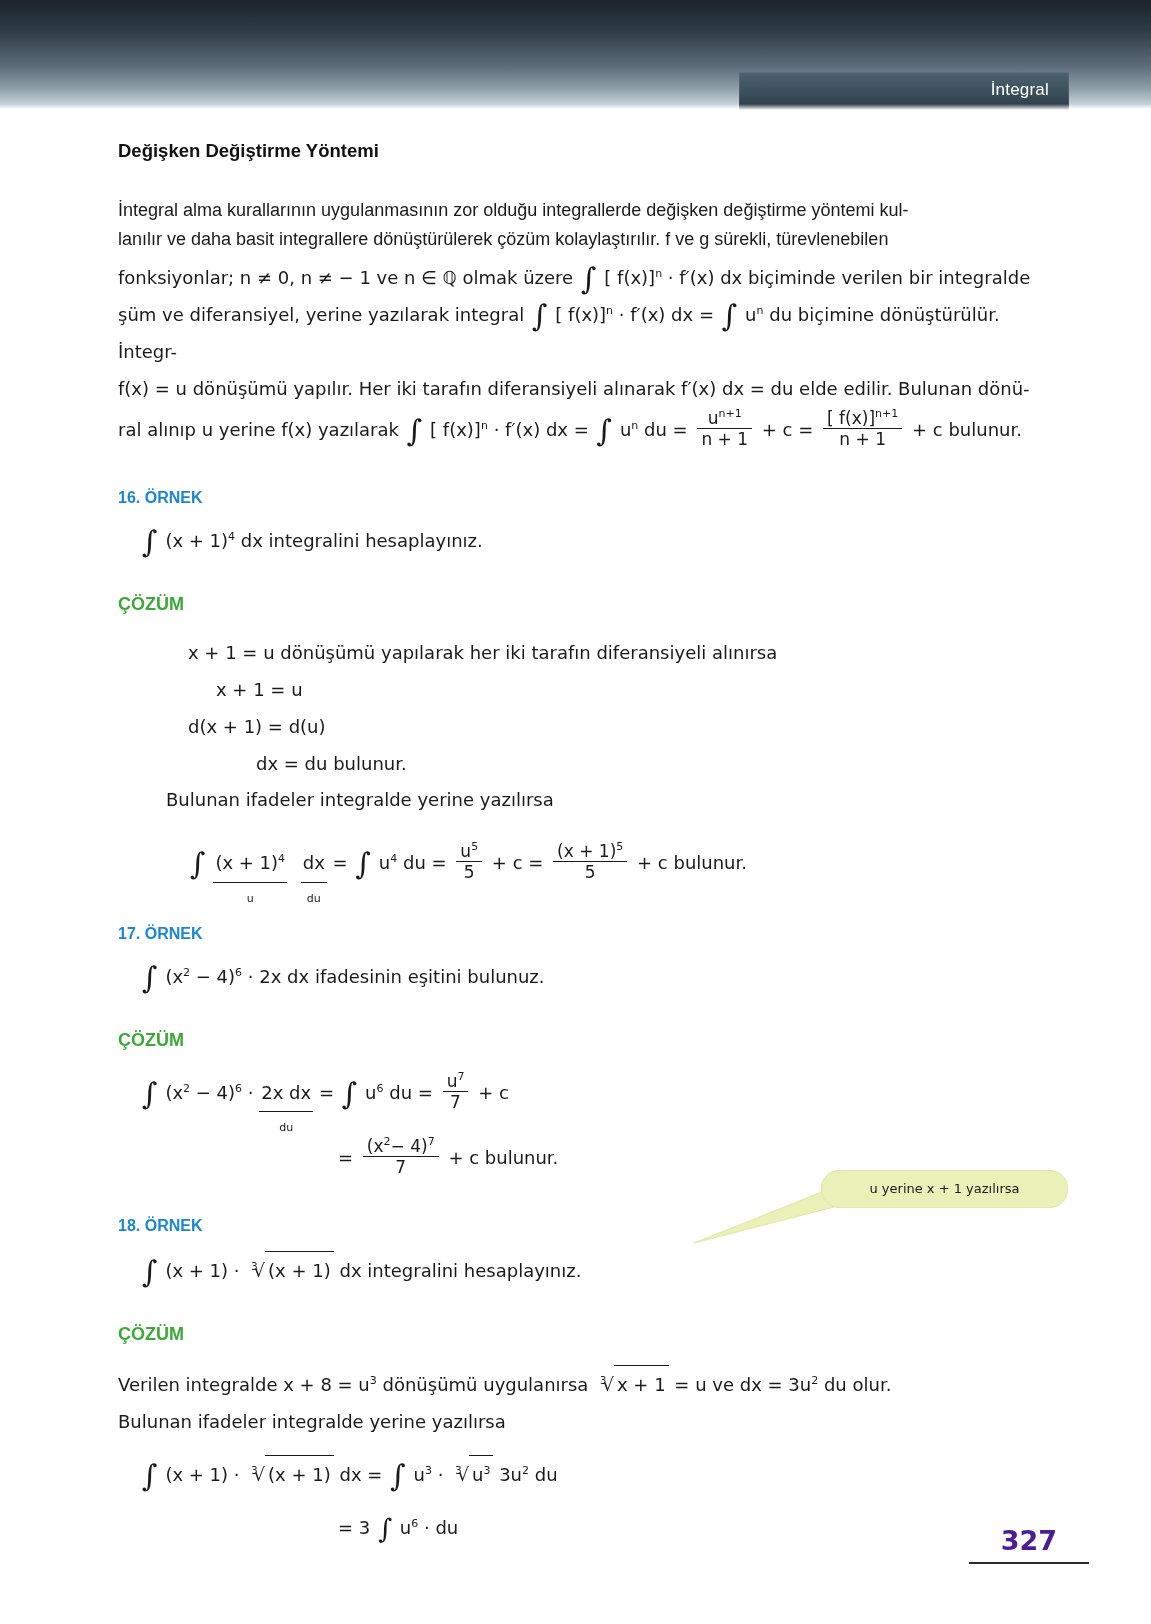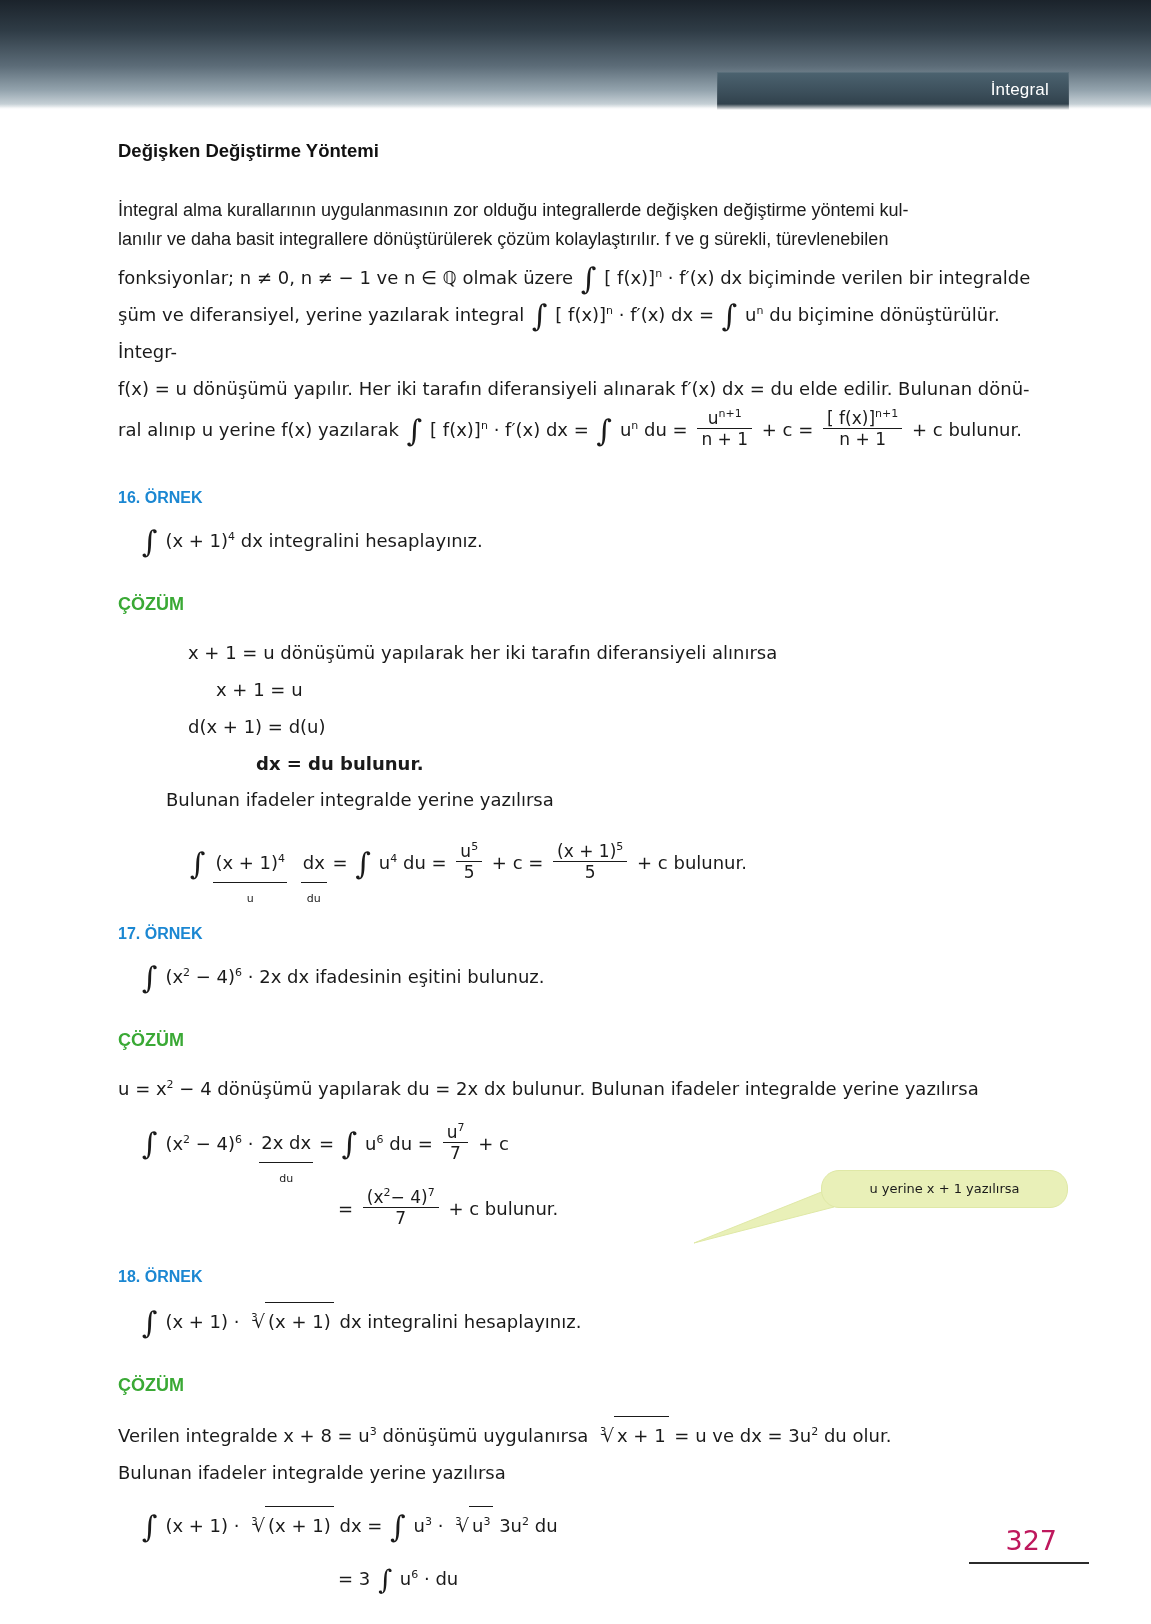--- a/index.html
+++ b/index.html
@@ -32,21 +32,20 @@
     background: linear-gradient(to bottom, rgba(255,255,255,0) 0%, #ffffff 100%);
   }
   .header-tab {
     position: absolute;
     right: 82px;
     top: 72px;
     width: 330px;
     height: 38px;
     background: linear-gradient(to bottom, #4c6370 0%, #3b4e5a 55%, #2c3b45 100%);
     box-shadow: 0 0 0 1px rgba(255,255,255,0.08) inset;
-    padding-left: 22px;
   }
   .header-tab-label {
     position: absolute;
     right: 20px;
     top: 8px;
     color: #ffffff;
     font-size: 17px;
     letter-spacing: .2px;
   }
 
@@ -159,21 +158,21 @@
   }
   h4.cozum {
     color: #3aa935;
     font-size: 18px;
     font-weight: bold;
     margin: 34px 0 20px 0;
   }
 
   .indent1 { margin-left: 22px; }
   .indent2 { margin-left: 50px; }
-  .indent3 { margin-left: 90px; font-weight: bold; }
+  .indent3 { margin-left: 90px; }
   .indent4 { margin-left: 220px; }
 
   
   .callout {
     position: absolute;
     left: 655px;
     top: 535px;
     width: 245px;
     height: 36px;
     background: #e9f0b8;
@@ -194,22 +193,22 @@
     height: 60px;
     pointer-events: none;
   }
 
   
   .pagenum {
     position: absolute;
     right: 94px;
     bottom: 68px;
     font-size: 27px;
-    font-weight: normal;
-    color: #be185d;
+    font-weight: bold;
+    color: #4c1d95;
     font-family: "DejaVu Sans", sans-serif;
   }
   .pagerule {
     position: absolute;
     right: 62px;
     bottom: 60px;
     width: 120px;
     height: 2px;
     background: #2b2b2b;
   }
@@ -327,24 +326,20 @@
 
     <p class="mathline indent1">
       <span class="intsym">∫</span>
       <span>(x</span><sup class="sm">2</sup>
       <span>− 4)</span><sup class="sm">6</sup>
       <span>· 2x dx   ifadesinin eşitini bulunuz.</span>
     </p>
 
     <h4 class="cozum">ÇÖZÜM</h4>
 
-    <p class="mathline">
-      <span>u = x</span><sup class="sm">2</sup>
-      <span>− 4  dönüşümü yapılarak du = 2x dx  bulunur. Bulunan ifadeler integralde yerine yazılırsa</span>
-    </p>
 
     <p class="mathline indent1" style="margin-top:14px;">
       <span class="intsym">∫</span>
       <span>(x</span><sup class="sm">2</sup>
       <span>− 4)</span><sup class="sm">6</sup>
       <span>· </span>
       <span class="ubrace">
         <span class="ubtext">2x dx</span>
         <span class="ublabel">du</span>
       </span>

